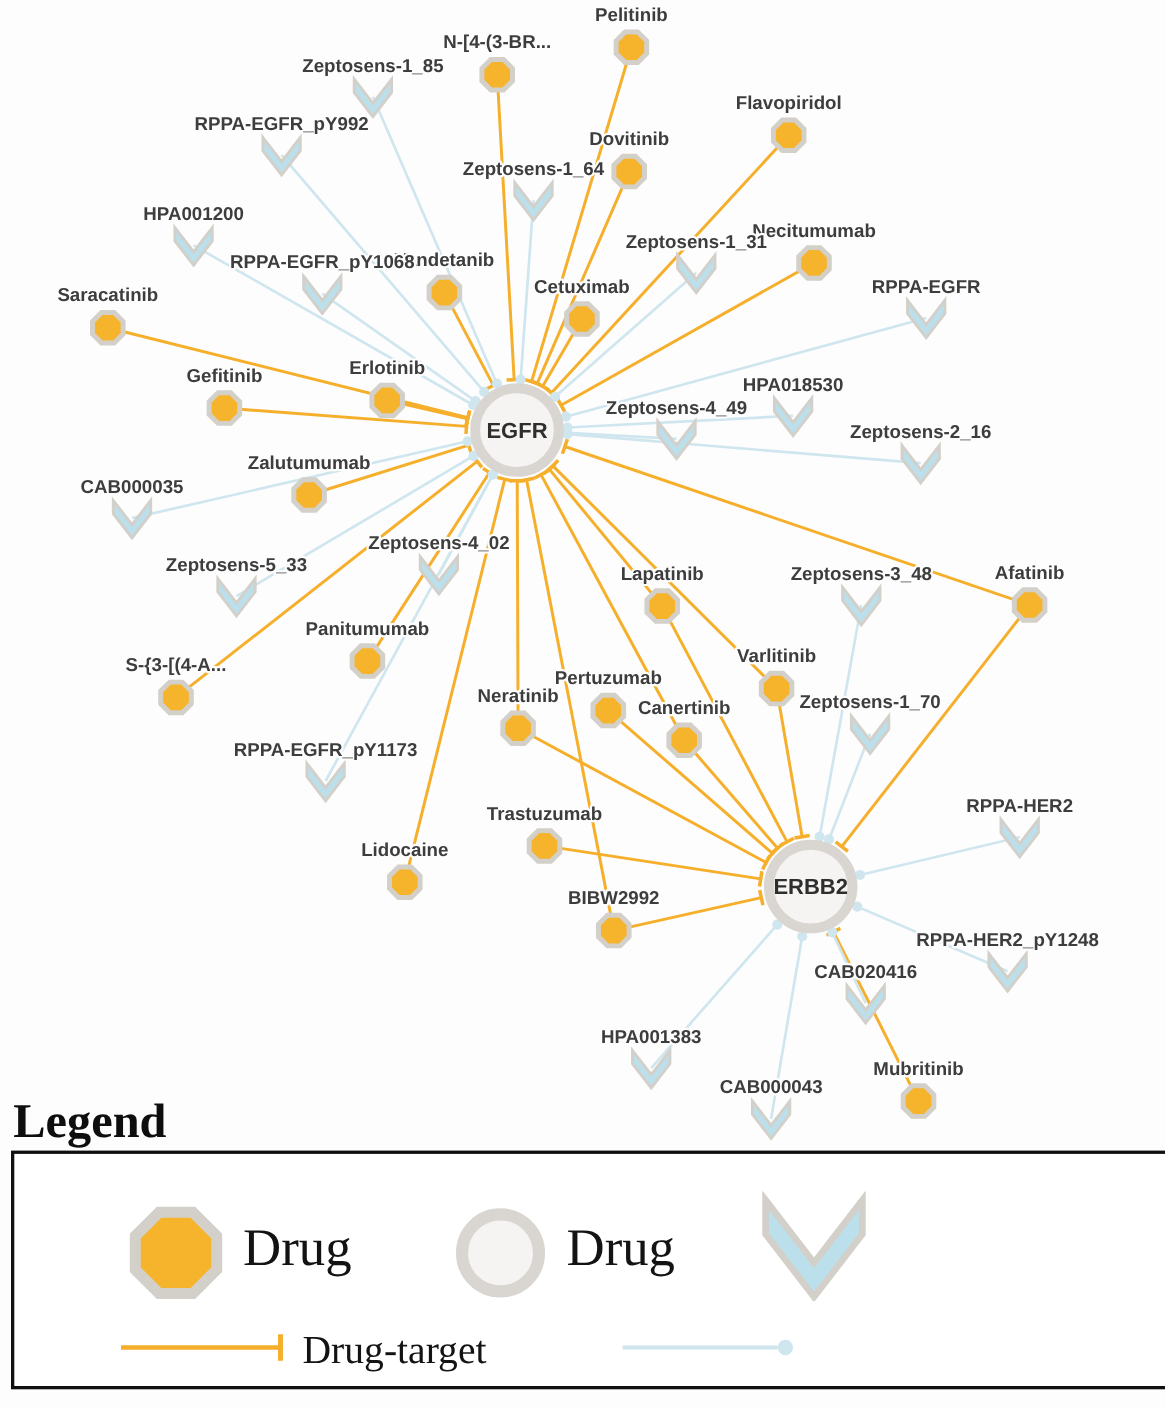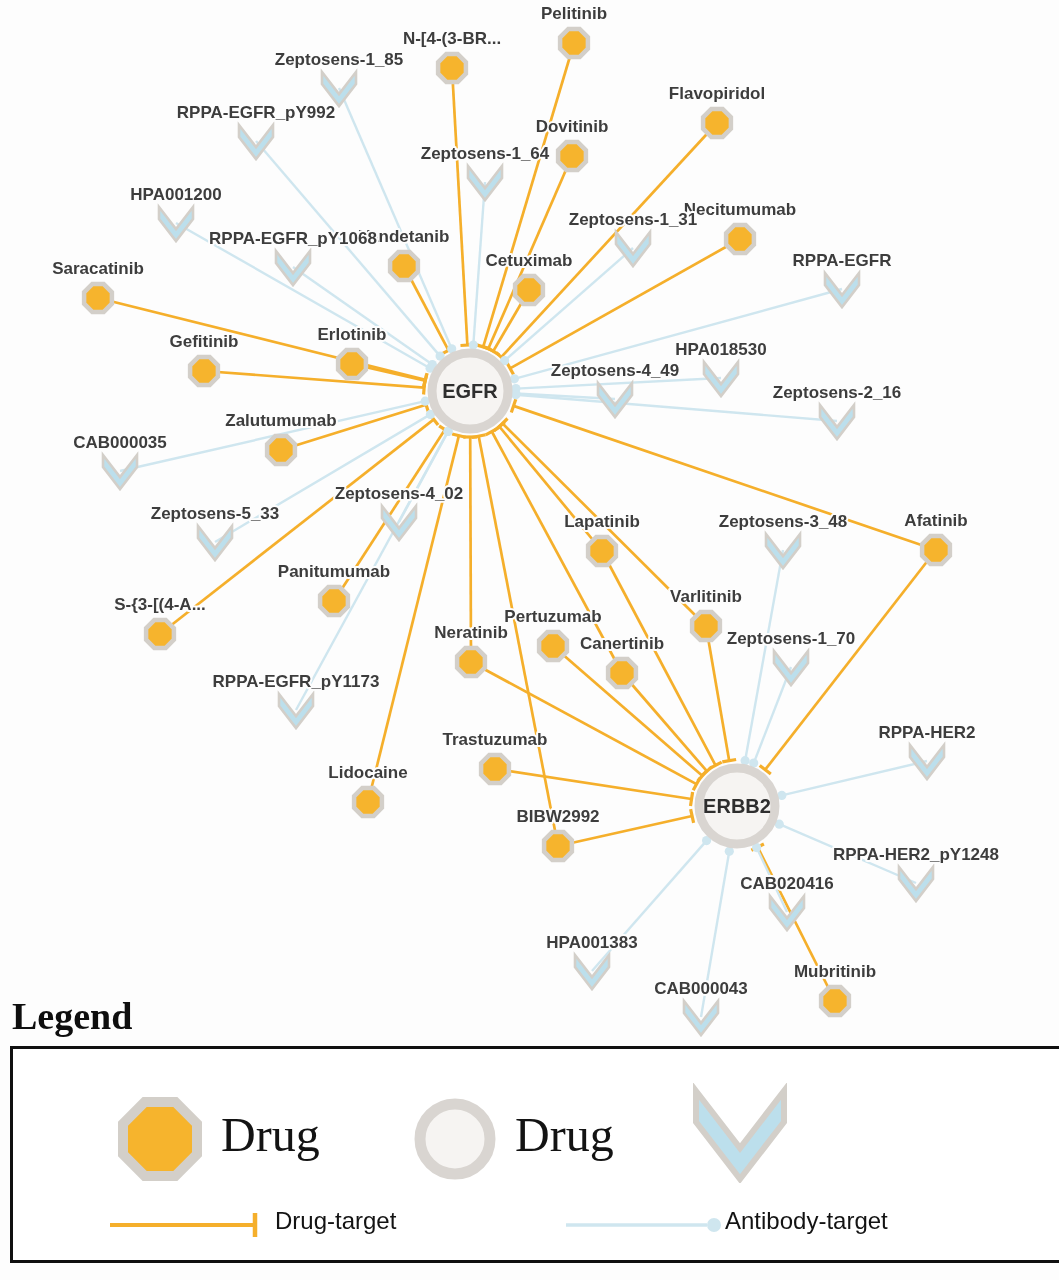--- a/index.html
+++ b/index.html
@@ -9,32 +9,32 @@
   }
   #network{position:absolute;left:0;top:0;}
   text{font-family:"Liberation Sans",sans-serif;}
   .node-label{
     font-size:17px;font-weight:bold;fill:#3d3d3d;text-anchor:middle;
     stroke:#fdfdfd;stroke-width:4px;paint-order:stroke;stroke-linejoin:round;
   }
   .gene-label{font-size:20px;font-weight:bold;fill:#2e2e2e;text-anchor:middle;}
   .legend-title{
     position:absolute;left:12px;top:994px;
-    font-family:"Liberation Serif",serif;font-weight:bold;font-size:38px;color:#0e0e0e;
+    font-family:"Liberation Serif",serif;font-weight:bold;font-size:44px;color:#0e0e0e;
   }
   .legend-box{
     position:absolute;left:10px;top:1046px;width:1033px;height:211px;
     border:3px solid #101010;background:#ffffff;padding-left:32px;
   }
   .li-icon{position:absolute;}
   .big-label{
     position:absolute;font-family:"Liberation Serif",serif;font-size:48px;color:#131313;line-height:1;
   }
   .mid-label{
-    position:absolute;font-family:Liberation Sans, sans-serif;font-size:24px;color:#131313;line-height:1;
+    position:absolute;font-family:Liberation Serif, serif;font-size:36px;color:#131313;line-height:1;
   }
   .legend-node-shape{stroke:#d3cfc9;}
   .legend-gene-shape{stroke:#d9d5d1;}
 </style>
 </head>
 <body>
 
 <div class="stage">
 
   <svg id="network" width="1059" height="1280" viewBox="0 0 1059 1280">
@@ -259,16 +259,15 @@
     <svg class="li-icon" style="left:92px;top:158px" width="170" height="36" viewBox="0 0 170 36">
       <line x1="5" y1="18" x2="150" y2="18" stroke-width="4" stroke="#F5AF2B"></line>
       <line x1="150" y1="6" x2="150" y2="30" stroke-width="4.5" stroke="#F5AF2B"></line>
     </svg>
     <div class="mid-label" style="left:262px;top:160px">Drug-target</div>
 
     <svg class="li-icon" style="left:548px;top:158px" width="170" height="36" viewBox="0 0 170 36">
       <line x1="5" y1="18" x2="146" y2="18" stroke-width="3.5" stroke="#CFE6EF"></line>
       <circle cx="153" cy="18" r="7" fill="#CFE6EF"></circle>
     </svg>
-    <div class="mid-label" style="left:712px;top:160px">Antibody-target</div>
 
   </div>
 </div>
 
 </body></html>

